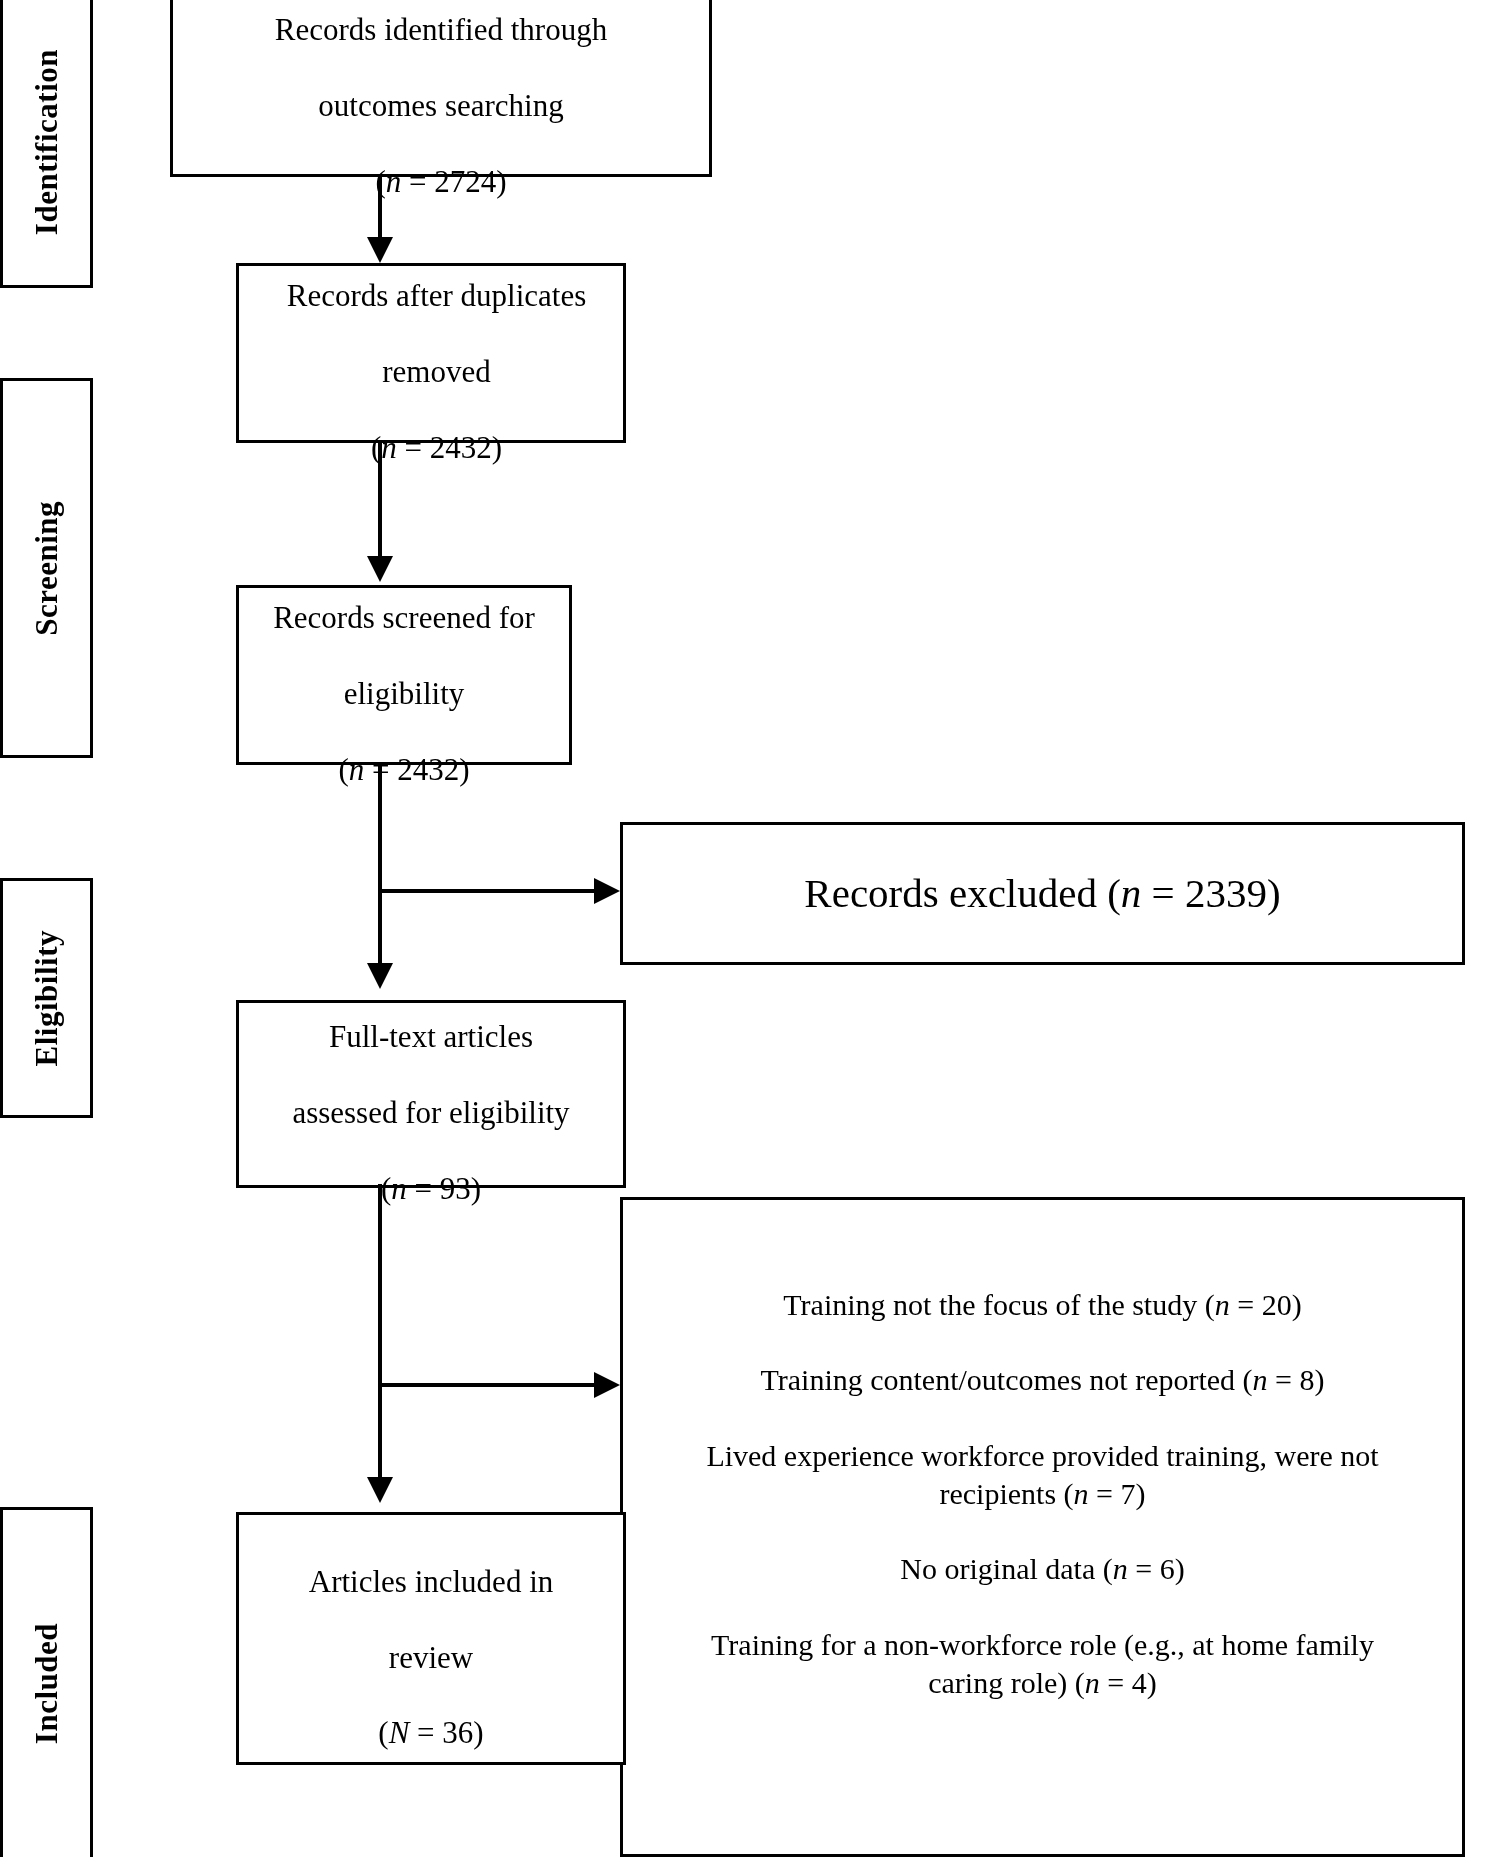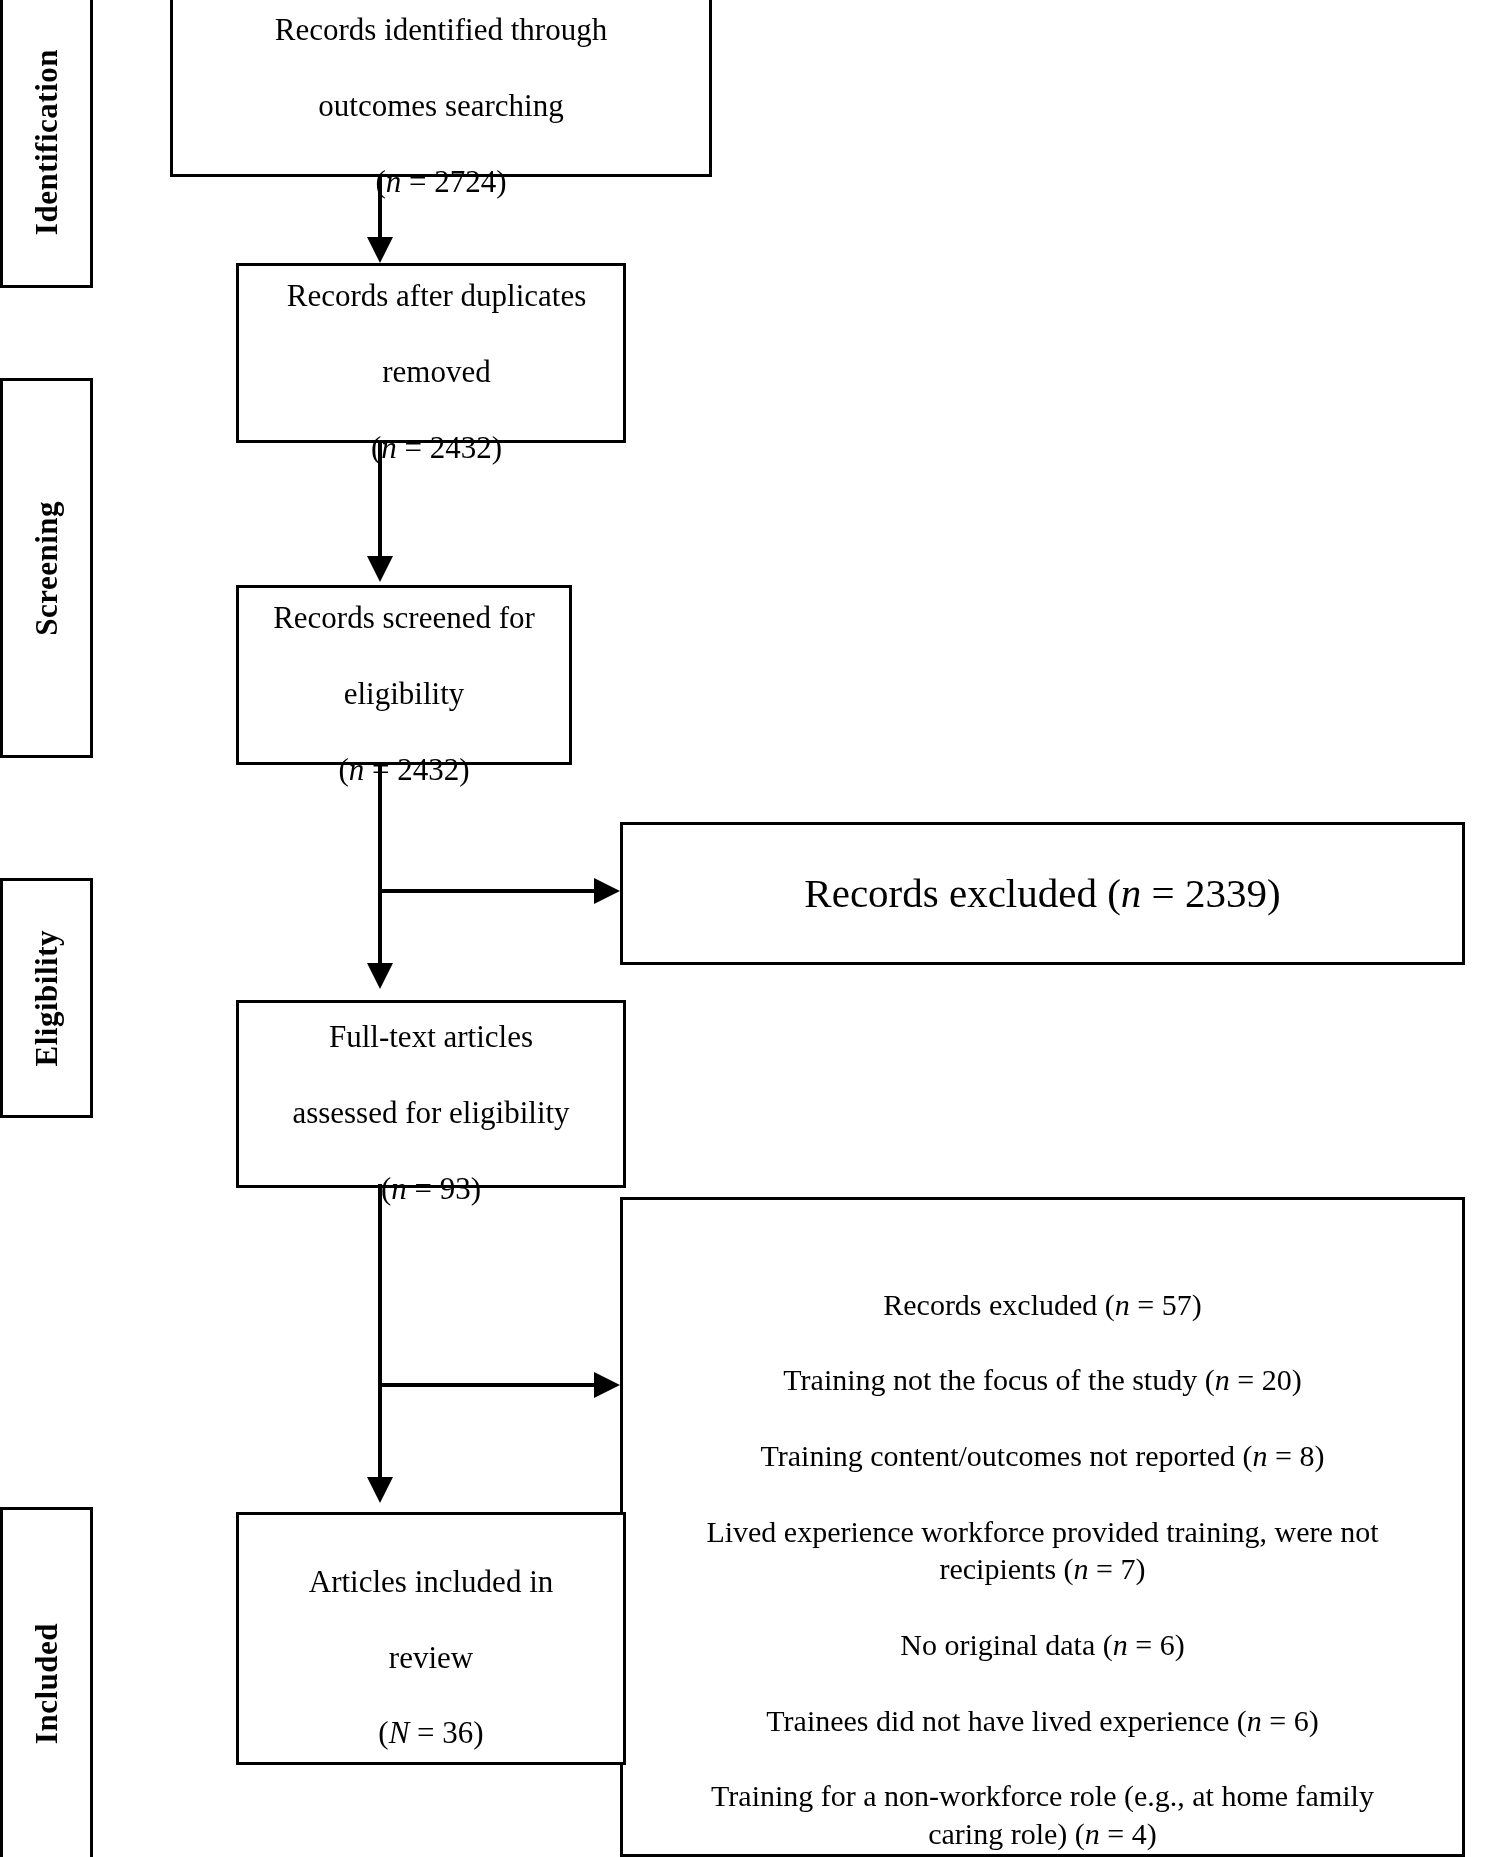--- a/index.html
+++ b/index.html
@@ -166,26 +166,24 @@
   </div>
 
   <div class="v-line" style="left:378px; top:1184px; height:295px;"></div>
   <div class="arrow-down" style="left:367px; top:1477px;"></div>
 
   <div class="h-line" style="left:378px; top:1383px; width:218px;"></div>
   <div class="arrow-right" style="left:594px; top:1372px;"></div>
 
   <div class="flow-box exclusion-list" style="left:620px; top:1197px; width:845px; height:660px; align-items:flex-start;">
     <div class="box-text" style="padding-top:48px; width:100%;">
-      <div><span>Records excluded</span> (<span class="ital">n</span> = <span>57</span>)</div>
       <div><span>Training not the focus of the study</span> (<span class="ital">n</span> = <span>20</span>)</div>
       <div><span>Training content/outcomes not reported</span> (<span class="ital">n</span> = <span>8</span>)</div>
       <div style="padding:0 24px;"><span>Lived experience workforce provided training, were not recipients</span> (<span class="ital">n</span> = <span>7</span>)</div>
       <div><span>No original data</span> (<span class="ital">n</span> = <span>6</span>)</div>
-      <div><span>Trainees did not have lived experience</span> (<span class="ital">n</span> = <span>6</span>)</div>
       <div style="padding:0 60px;"><span>Training for a non-workforce role (e.g., at home family caring role)</span> (<span class="ital">n</span> = <span>4</span>)</div>
       
       
       
       
       
     </div>
   </div>
 
   <div class="flow-box" style="left:236px; top:1512px; width:390px; height:253px;">

